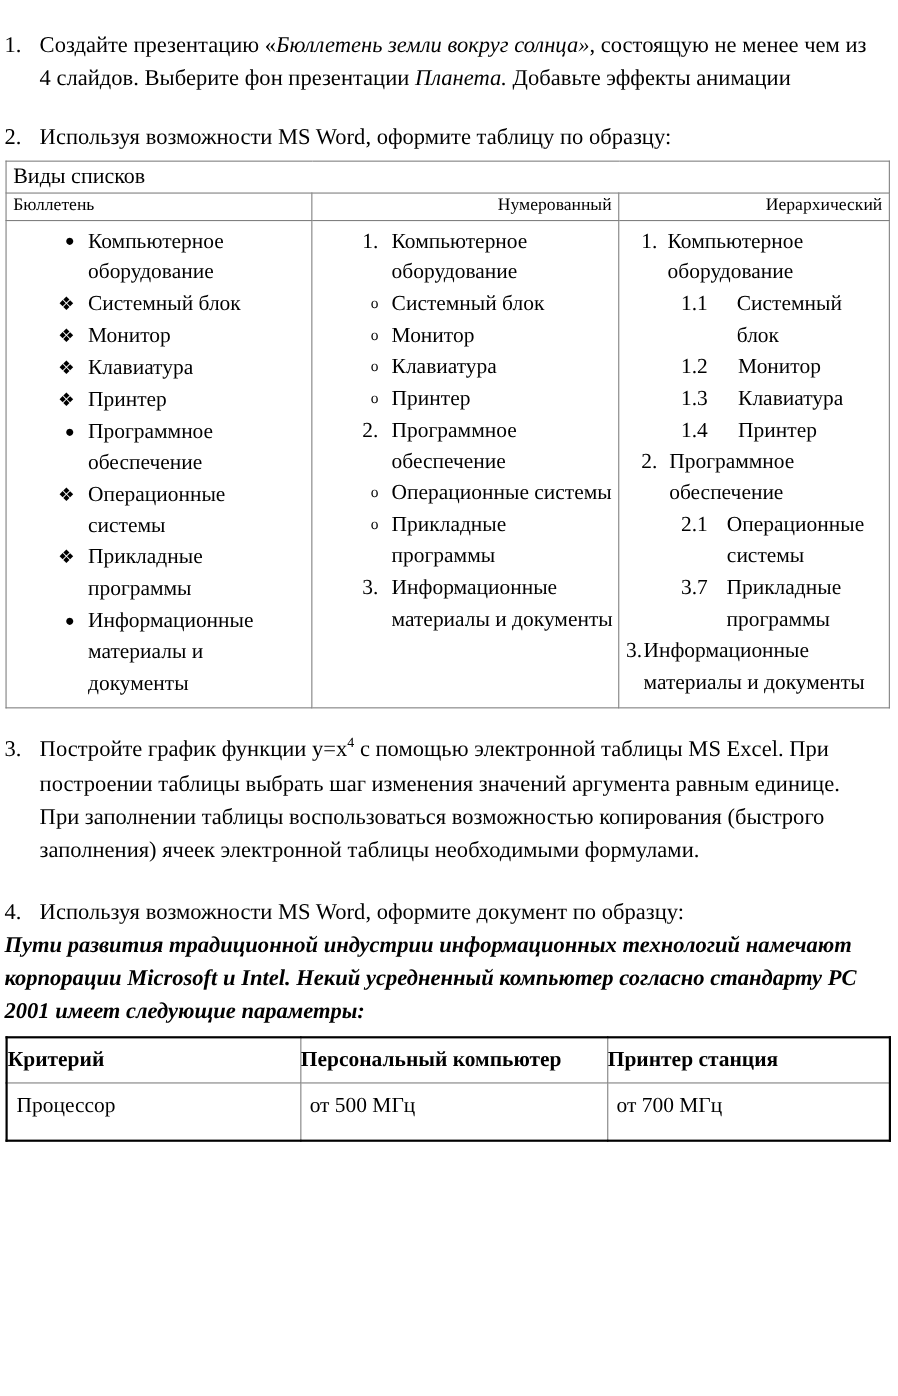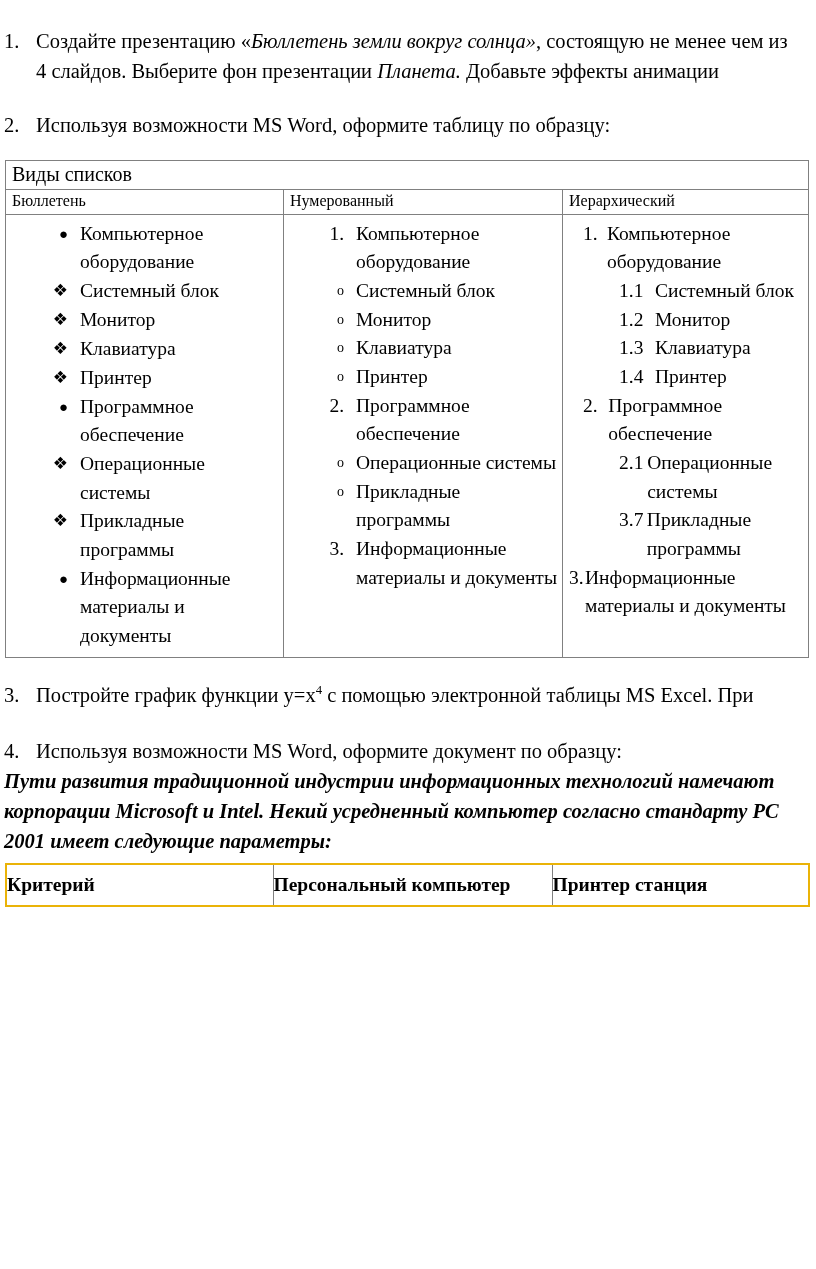--- a/index.html
+++ b/index.html
@@ -56,32 +56,32 @@
     width: 803px;
     margin-left: 5px;
   }
   table.doc-table td {
     border: 1px solid #808080;
     vertical-align: top;
     padding: 0;
   }
 
   
-  .lists-table { margin-top: 20px; padding-left: 29px; }
+  .lists-table { margin-top: 6px; padding-left: 29px; }
   .lists-table td.titlecell {
     font-size: 20px;
     padding: 2px 6px 3px 6px;
     line-height: 1.15;
   }
   .lists-table td.headcell {
     font-size: 16px;
     padding: 2px 6px 3px 6px;
     line-height: 1.15;
   }
-  .lists-table td.headcell.ctr { text-align: left; }
+  .lists-table td.headcell.ctr { text-align: right; }
   .lists-table td.bodycell {
     padding: 5px 4px 6px 4px;
     font-size: 19.5px;
     line-height: 1.47;
   }
 
   ul.lst, ol.lst { list-style: none; margin: 0; padding: 0; }
   .li-row {
     display: flex;
     align-items: flex-start;
@@ -113,35 +113,36 @@
     display: flex;
     align-items: flex-start;
     padding-left: 16px;
   }
   .col-hier .lvl1 .mk { width: 22px; text-align: left; }
   .col-hier .lvl1 .tx { padding-left: 6px; }
   .col-hier .lvl2 {
     display: flex;
     align-items: flex-start;
     padding-left: 52px;
+    gap: 16px;
   }
   .col-hier .lvl2 .mk { width: 36px; text-align: left; }
   .col-hier .lvl2 .tx { flex: 1 1 auto; }
   .col-hier .lvl-flat {
     display: flex;
     align-items: flex-start;
     padding-left: 2px;
   }
   .col-hier .lvl-flat .mk { width: 26px; text-align: left; }
   .col-hier .lvl-flat .tx { flex: 1 1 auto; }
 
   
   .spec-table {
     margin-top: 7px;
-    border: 2px solid #eab308;
+    border: 2px solid #000000;
     width: 803px;
   }
   .spec-table td {
     border: 1px solid #4a4a4a;
     vertical-align: top;
     font-size: 19.5px;
     padding: 7px 8px 9px 8px;
     line-height: 2.05;
   }
   .spec-table td.bold { font-weight: bold; }
@@ -307,20 +308,21 @@
             </ul>
         </td>
       </tr>
     </tbody>
   </table>
 
   <div class="task task-3">
     <div class="num">3.</div>
     <div class="body">
       <span>Постройте график функции y=x</span><span class="sup">4</span><span> с помощью электронной таблицы MS Excel. При</span>
+      <div class="loose-line">построении таблицы выбрать шаг изменения значений аргумента равным единице. При заполнении таблицы воспользоваться возможностью копирования (быстрого заполнения) ячеек электронной таблицы необходимыми формулами.</div>
     </div>
   </div>
 
   <div class="task task-4">
     <div class="num">4.</div>
     <div class="body">Используя возможности MS Word, оформите документ по образцу:</div>
   </div>
 
   <div class="bolditalic">Пути развития традиционной индустрии информационных технологий намечают корпорации Microsoft и Intel. Некий усредненный компьютер согласно стандарту PC 2001 имеет следующие параметры:</div>
 
@@ -329,16 +331,21 @@
       <col style="width:267px">
       <col style="width:279px">
       <col style="width:257px">
     </colgroup>
     <tbody id="spec-body">
         <tr>
           <td class="bold">Критерий</td>
           <td class="bold">Персональный компьютер</td>
           <td class="bold">Принтер станция</td>
         </tr>
+        <tr>
+          <td class="plain">Процессор</td>
+          <td class="plain">от 500 МГц</td>
+          <td class="plain">от 700 МГц</td>
+        </tr>
       </tbody>
   </table>
 
 </div>
 
 </body></html>

